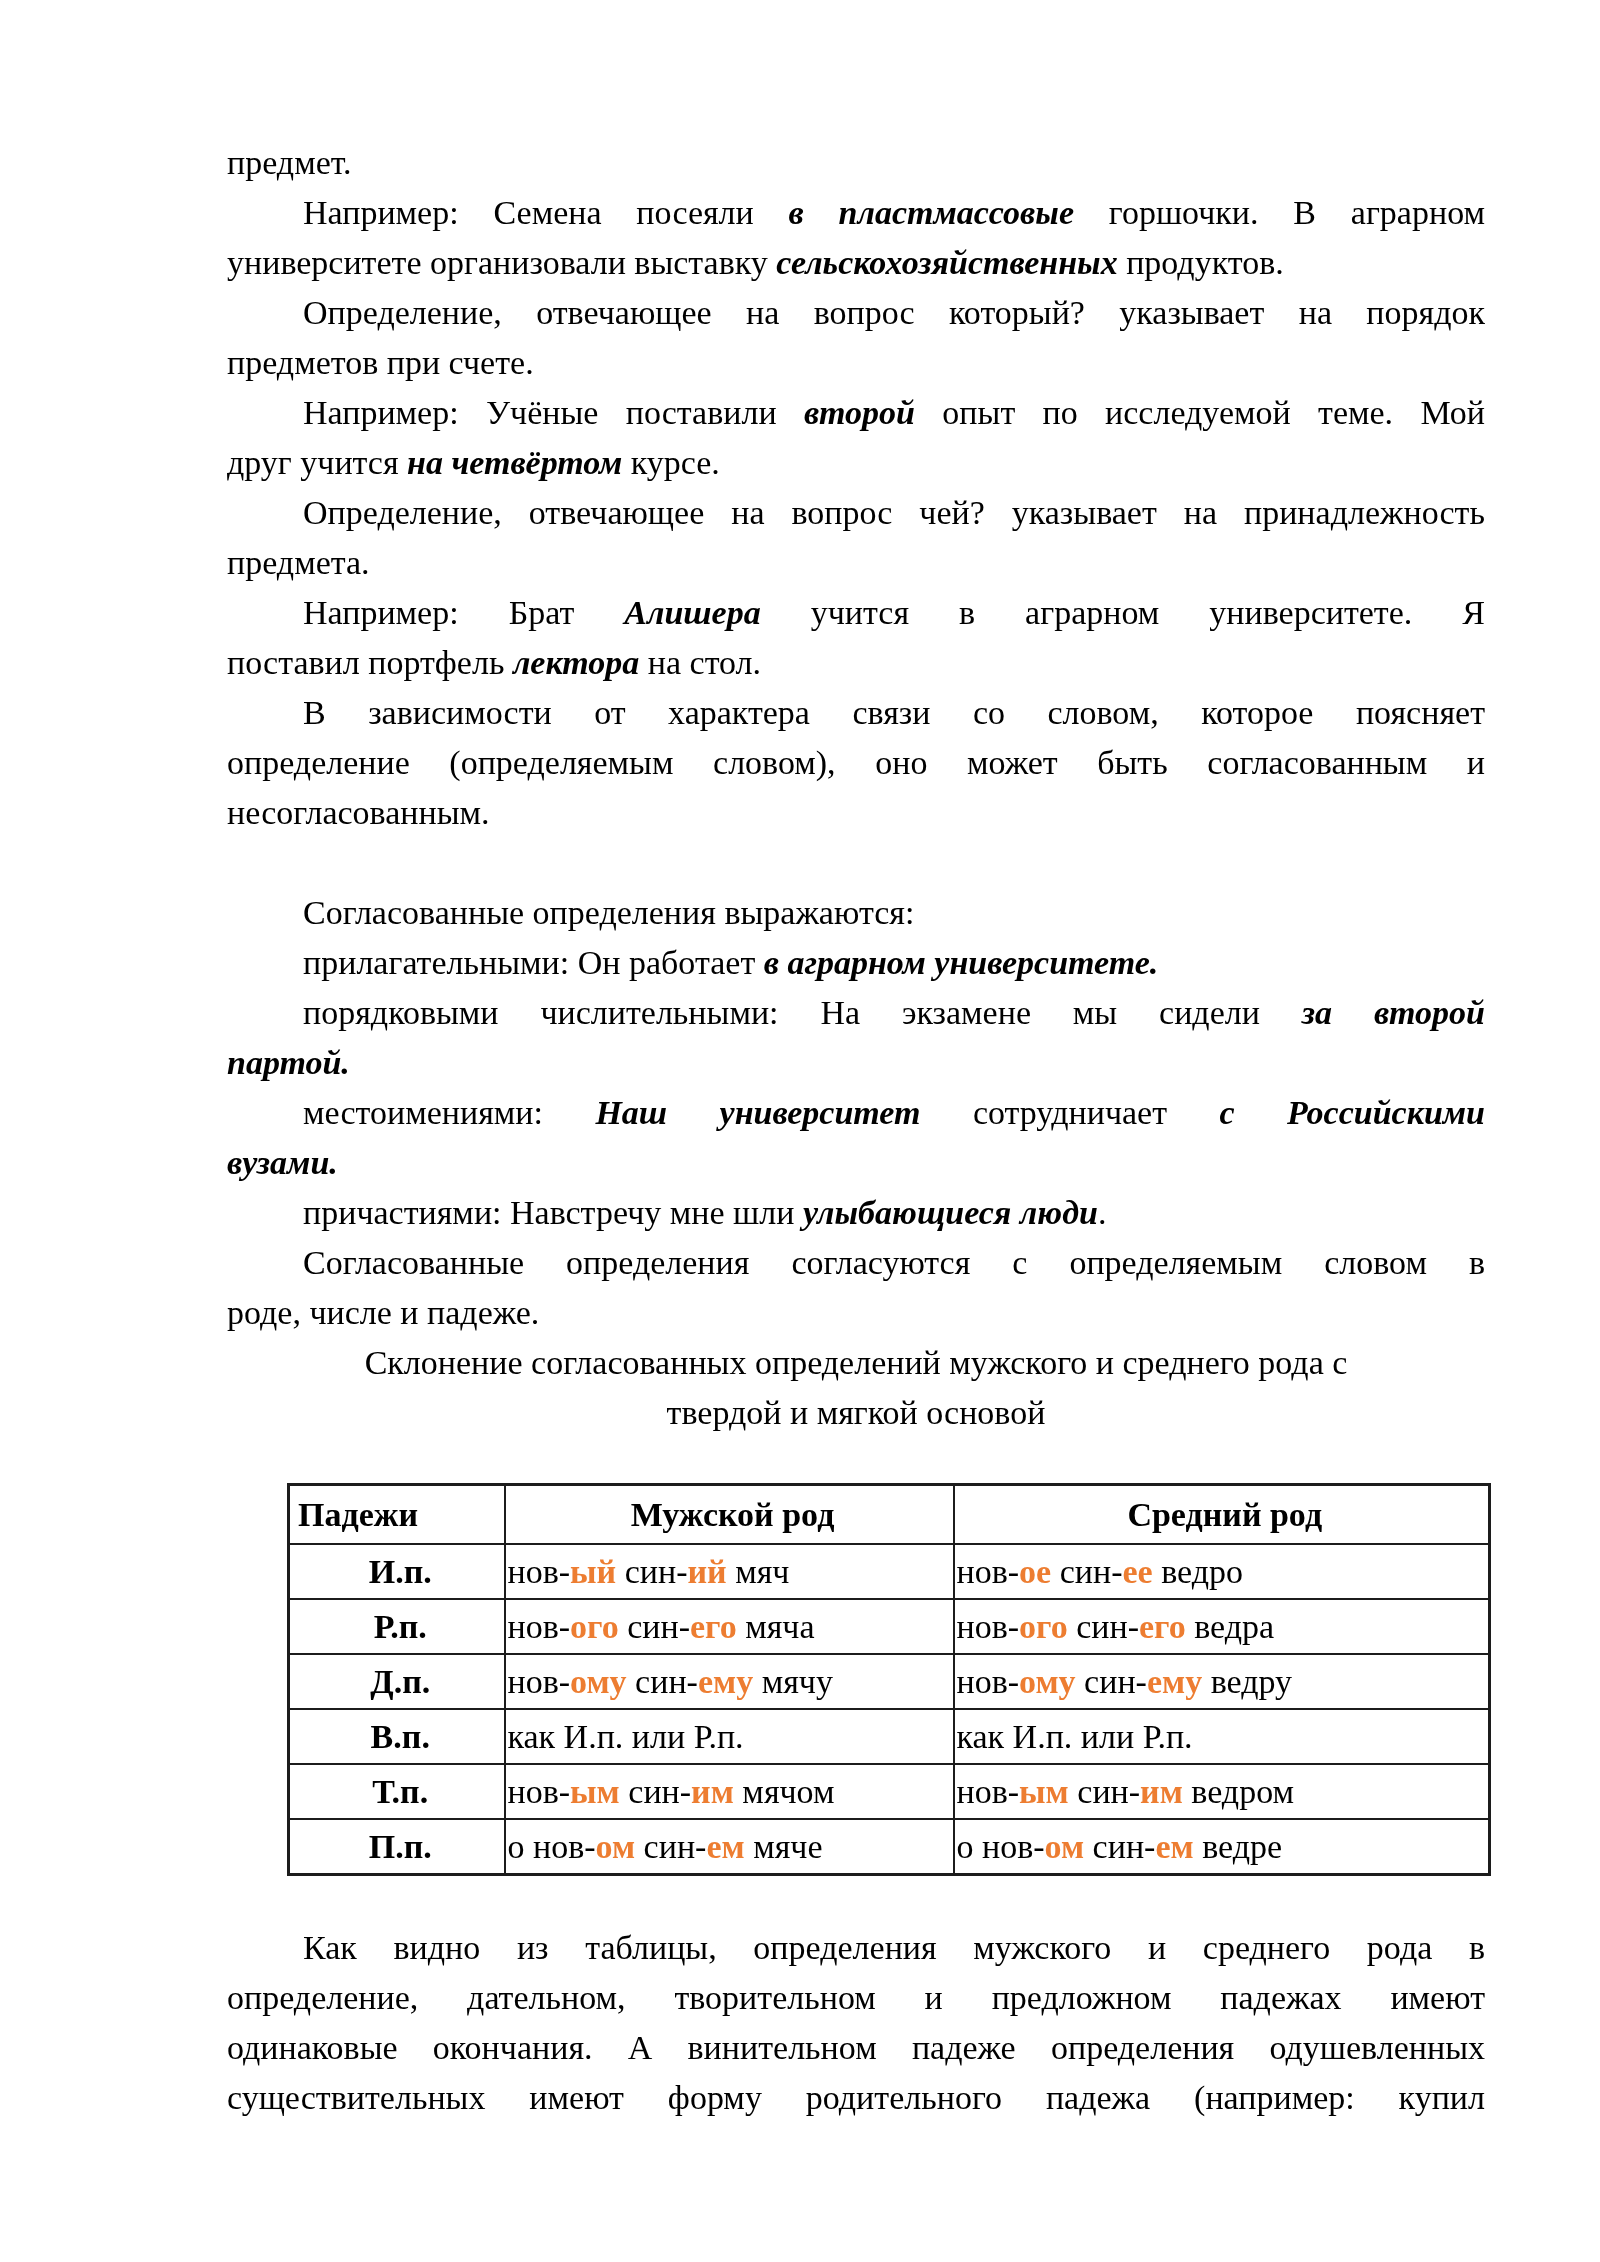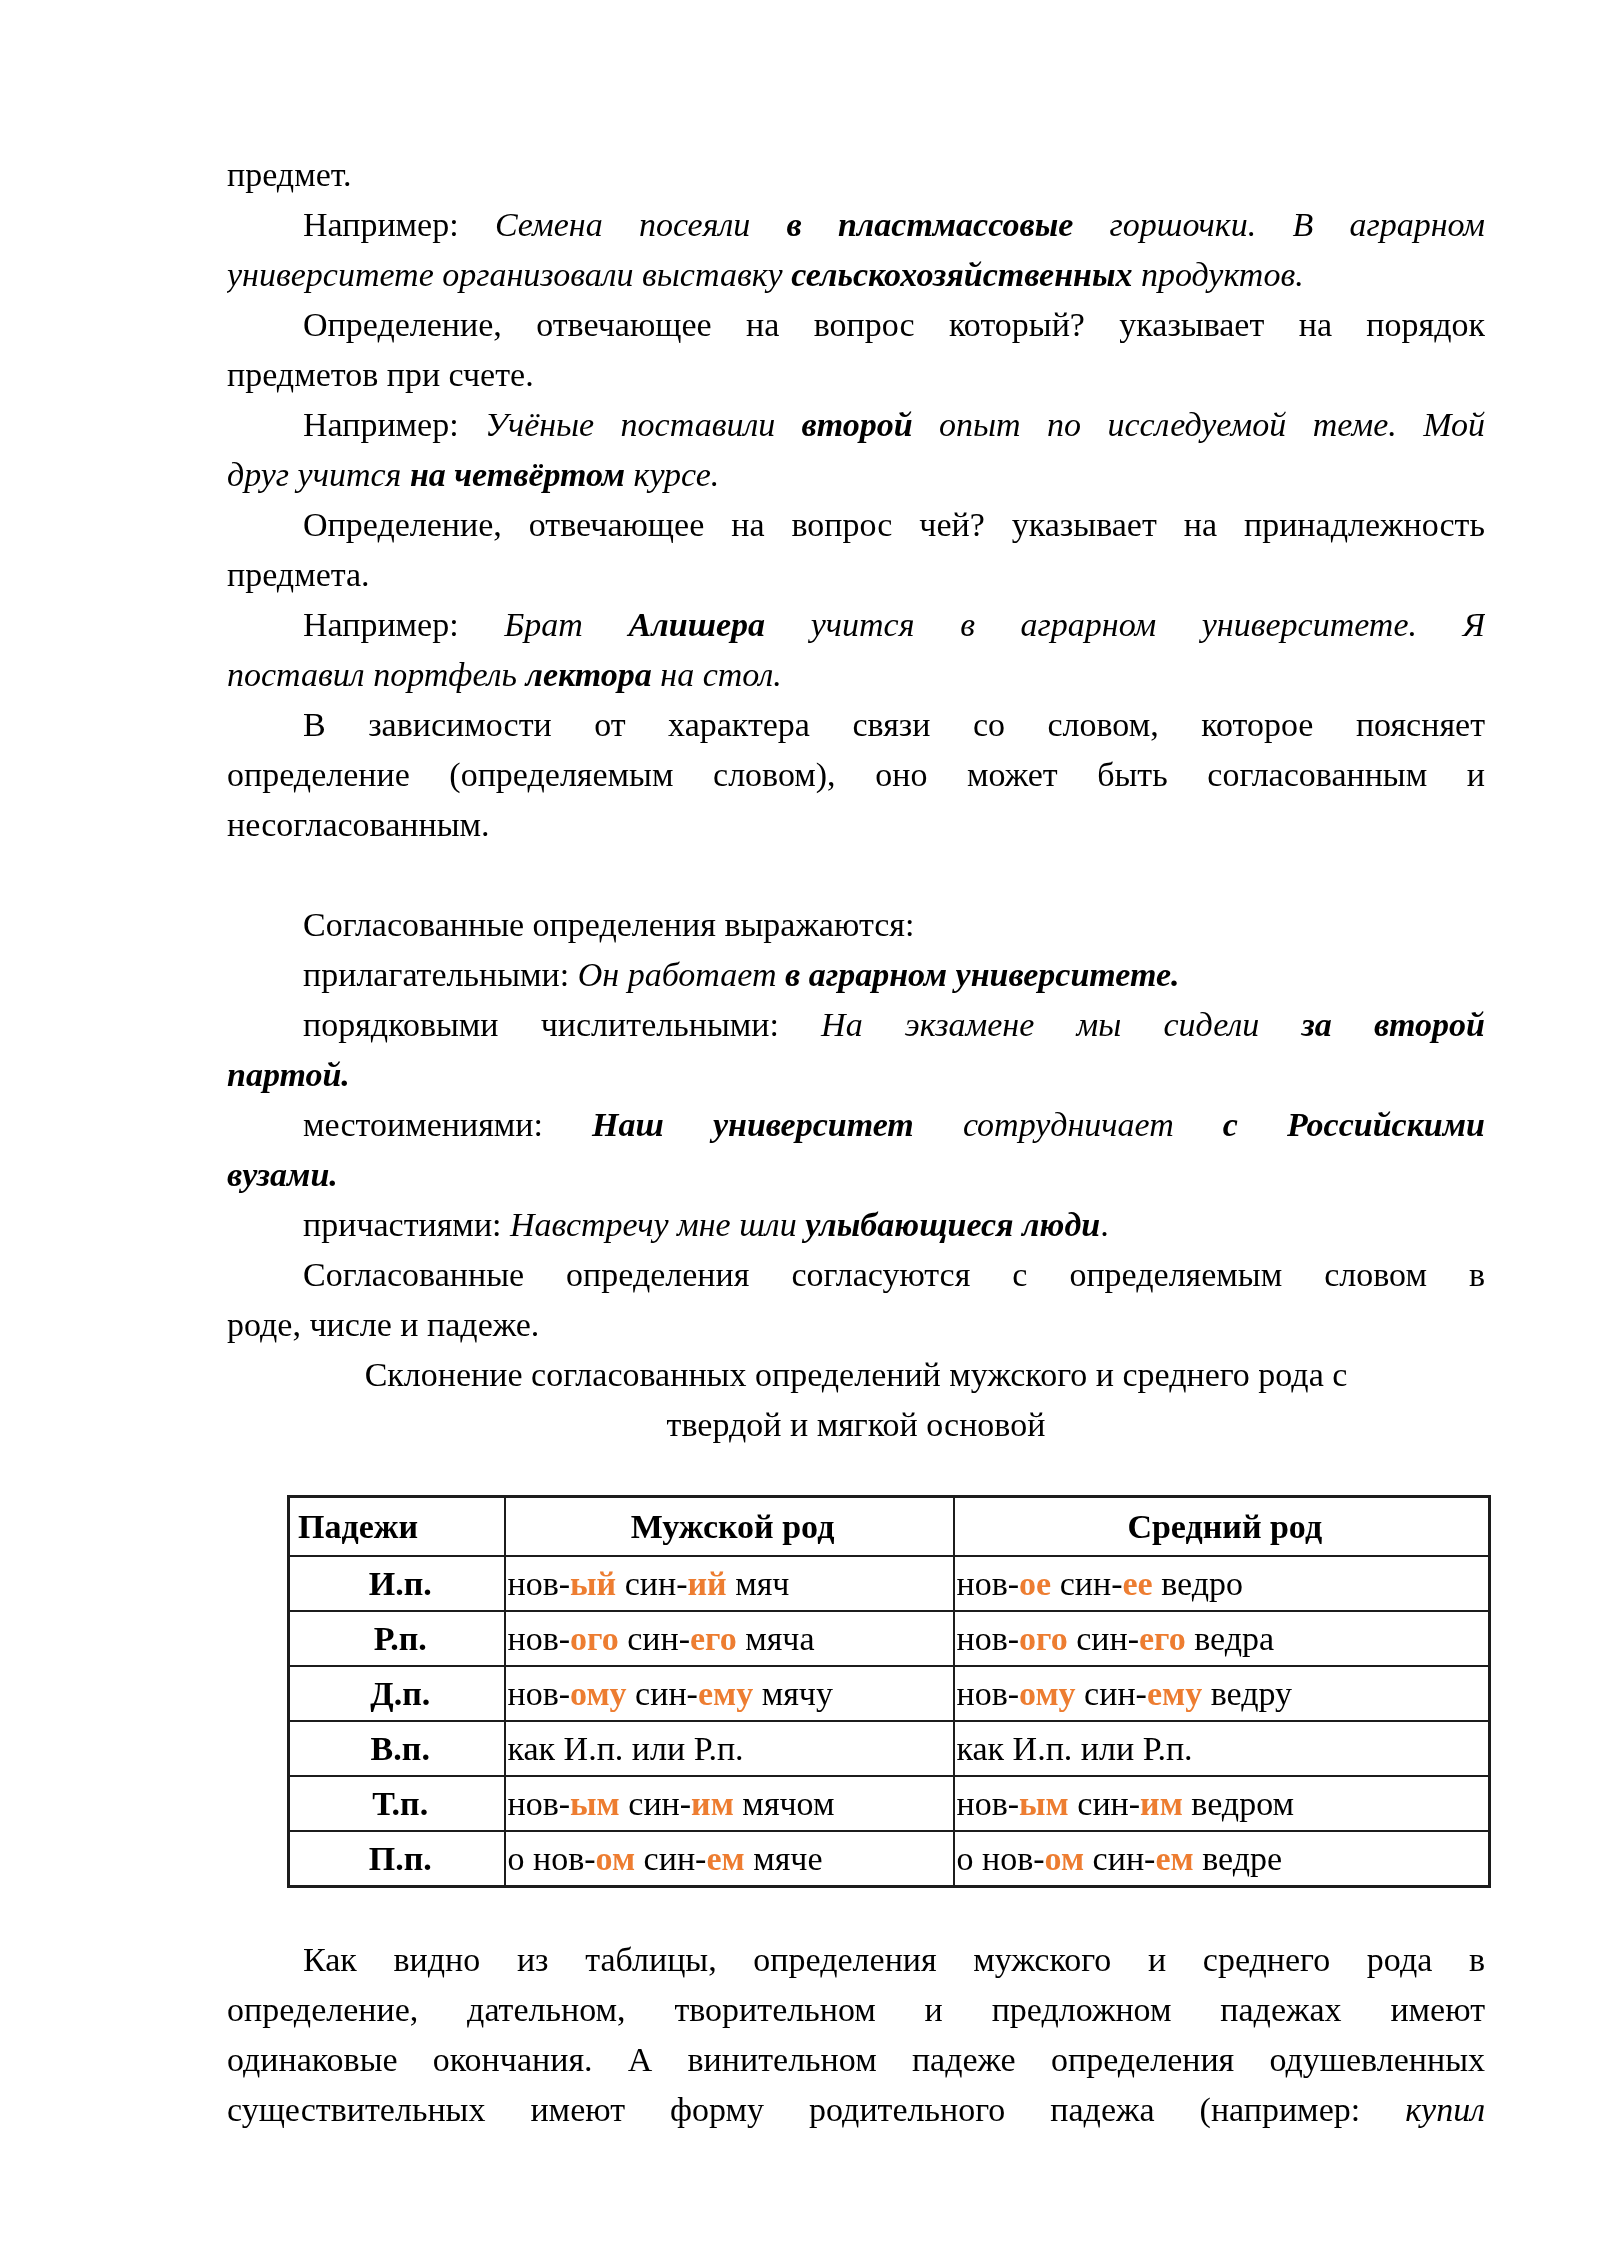--- a/index.html
+++ b/index.html
@@ -6,29 +6,29 @@
   .page{
     position:relative;
     width:1600px;height:2262px;
     margin:0 auto;
     background:#ffffff;
     color:#000;
     font-family:"Liberation Serif","DejaVu Serif",serif;
     font-size:34px;
     overflow:hidden;
   }
-  .content{position:absolute;left:227px;top:150px;width:1258px;}
+  .content{position:absolute;left:227px;top:138px;width:1258px;}
   .line{height:50px;line-height:50px;overflow:hidden;white-space:normal;}
   .line.indent{padding-left:76px;}
   .line.justify{text-align:justify;text-align-last:justify;}
   .line.center{text-align:center;}
   .line.blank{height:50px;}
   .s-r{font-weight:normal;font-style:normal;}
   .s-b{font-weight:normal;}
-  .s-i{font-style:italic;}
+  .s-i{}
   .s-bi{font-weight:bold;font-style:italic;}
   .s-o{font-weight:bold;color:var(--accent,#ED7D31);}
   table.decl{
     border-collapse:collapse;
     table-layout:fixed;
     margin:45px 0 0 60px;
     border:3px solid #1c1c1c;
     width:1201px;
   }
   table.decl th,table.decl td{

